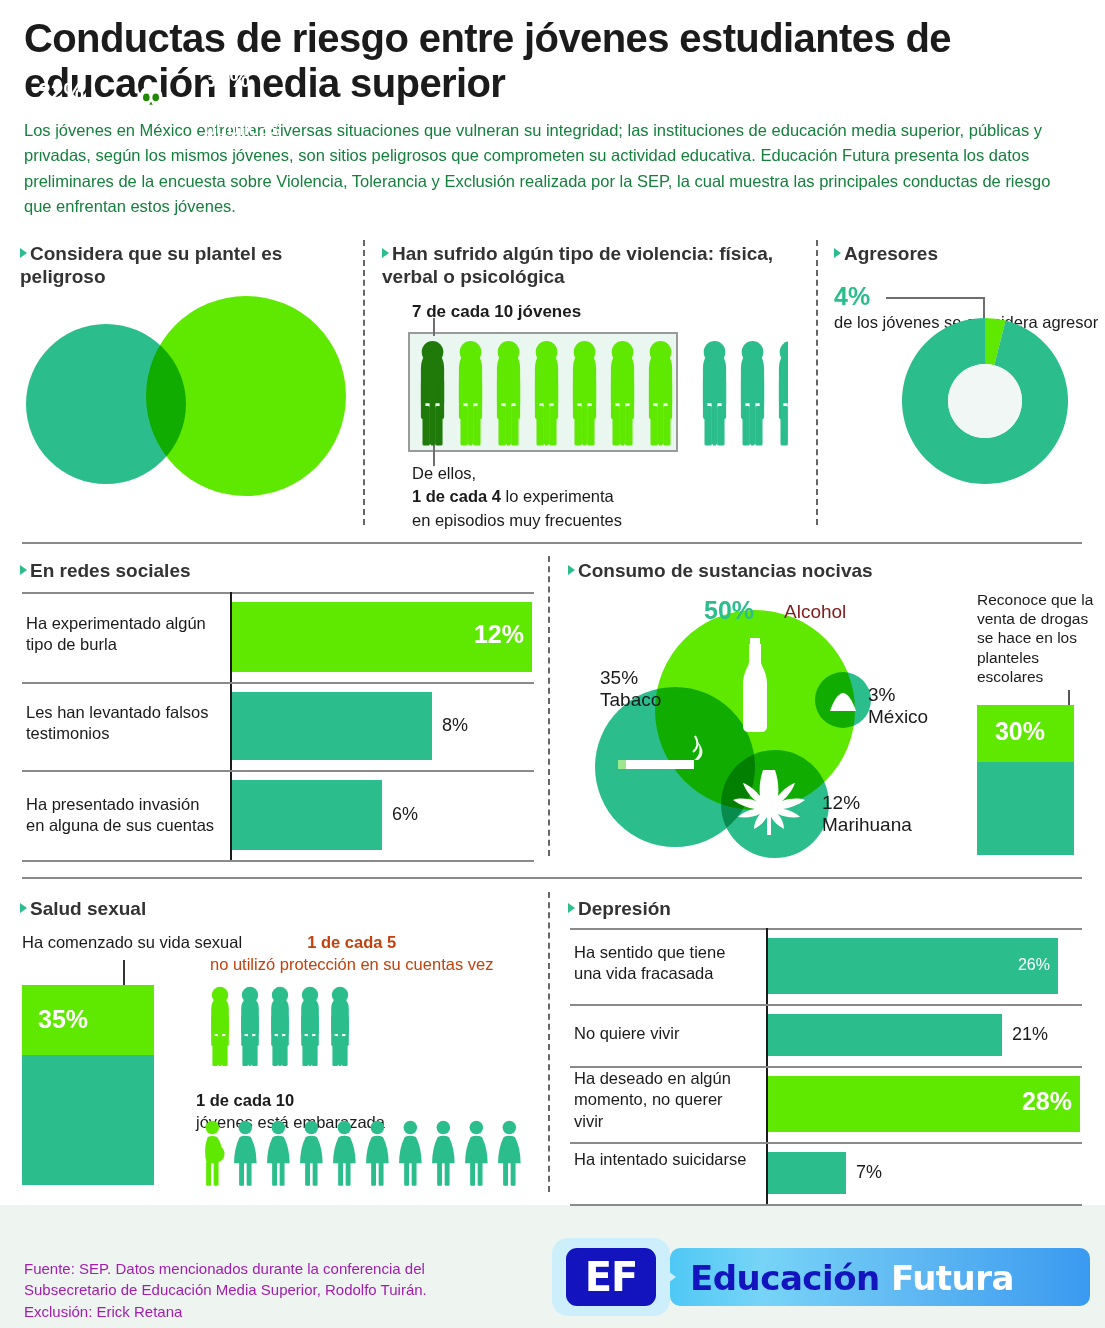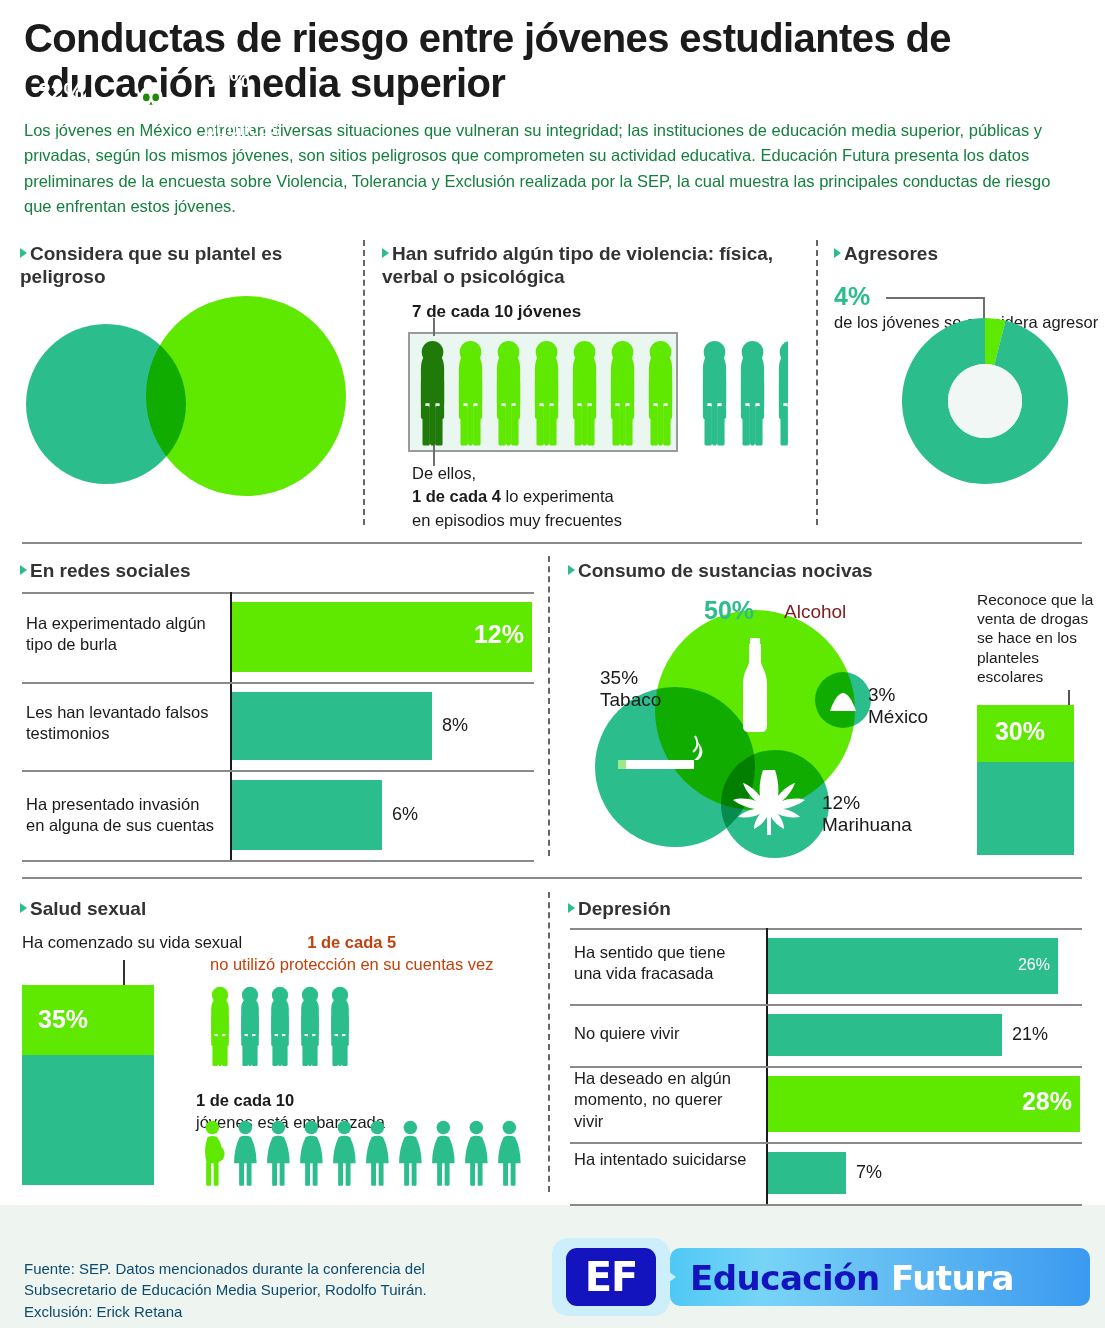--- a/index.html
+++ b/index.html
@@ -104,21 +104,21 @@
   #ss-arrow { position: absolute; left: 118px; top: 960px; width: 12px; height: 52px; }
 
   #ss-n1 { position: absolute; left: 210px; top: 932px; font-size: 16.5px; color: #c2410c; line-height: 1.32; text-align: center; }
   #ss-n1 b { font-weight: bold; }
   #ss-men { position: absolute; left: 205px; top: 982px; width: 160px; height: 90px; }
   #ss-n2 { position: absolute; left: 196px; top: 1090px; font-size: 16.5px; color: #1b1b1b; line-height: 1.32; }
   #ss-n2 b { font-weight: bold; }
   #ss-women { position: absolute; left: 196px; top: 1118px; width: 340px; height: 72px; }
 
   
-  #src { position: absolute; left: 24px; top: 1258px; font-size: 15px; color: #0c4a6e; line-height: 1.42; }
+  #src { position: absolute; left: 24px; top: 1258px; font-size: 15px; color: #a21caf; line-height: 1.42; }
   #logo { position: absolute; left: 552px; top: 1238px; width: 538px; height: 78px; }
   #logo .lbox {
     position: absolute; left: 0; top: 0; width: 118px; height: 78px;
     background: #cdeefb; border-radius: 16px;
   }
   #logo .linner {
     position: absolute; left: 14px; top: 10px; width: 90px; height: 58px;
     background: #1314be; border-radius: 11px;
   }
   #logo .ef {

